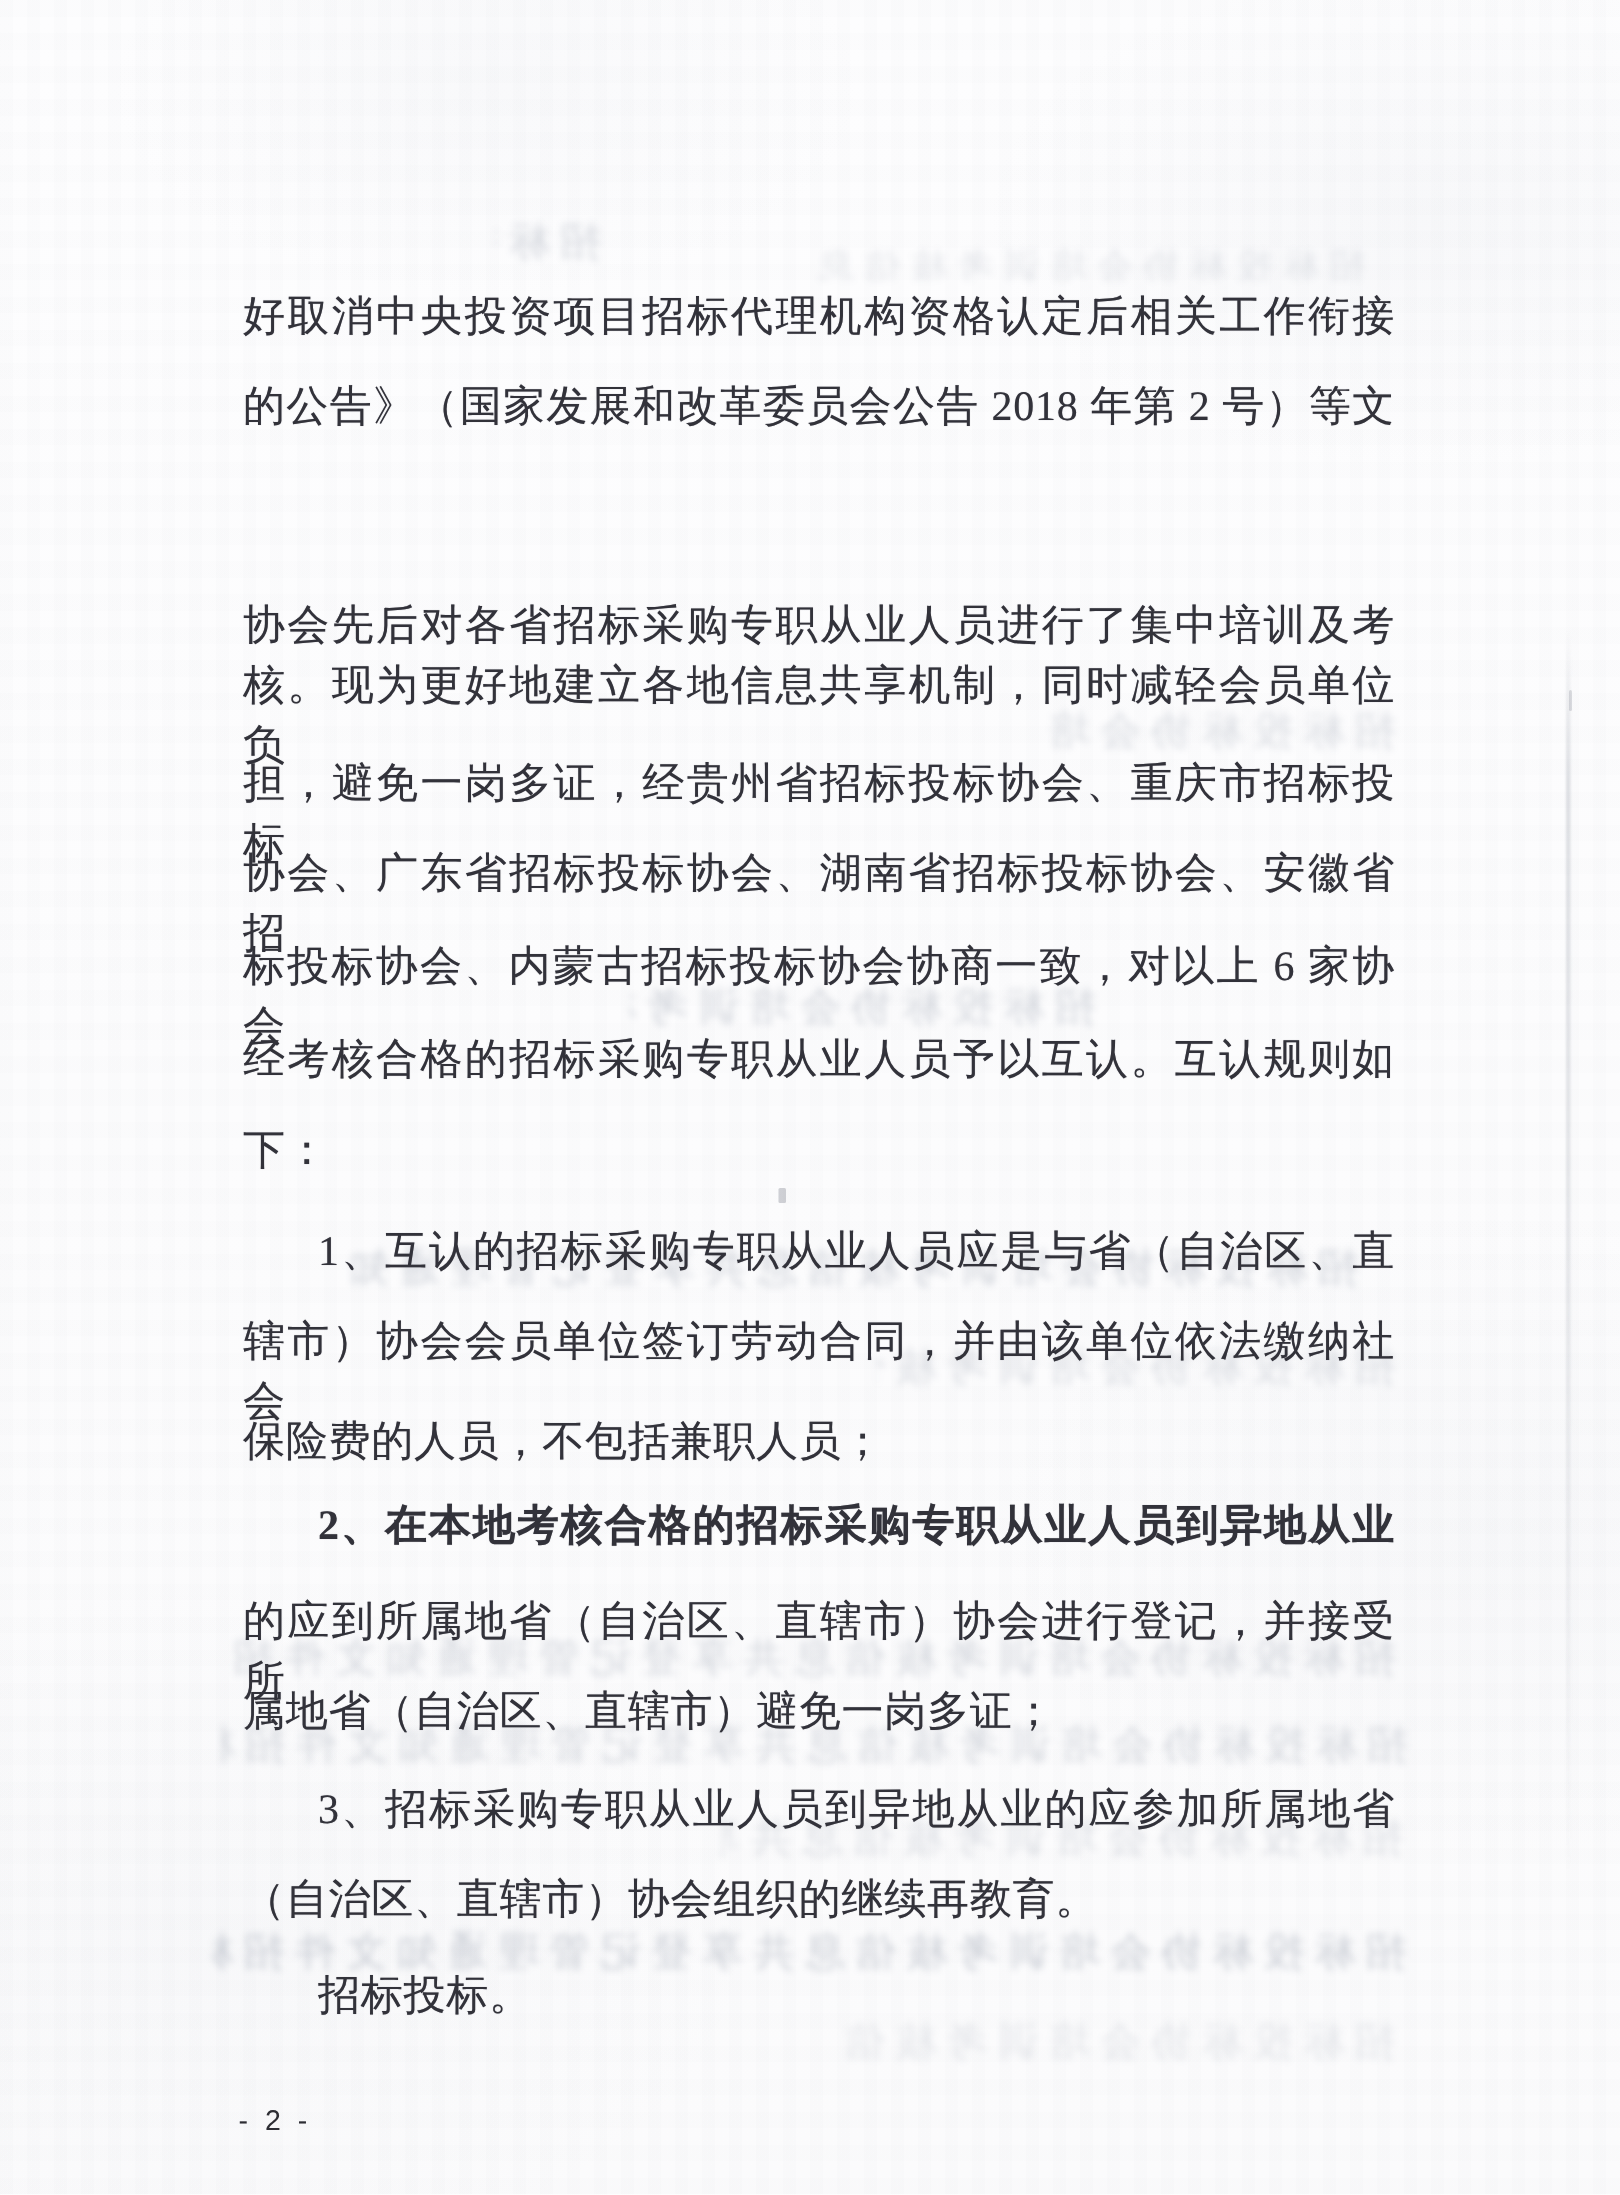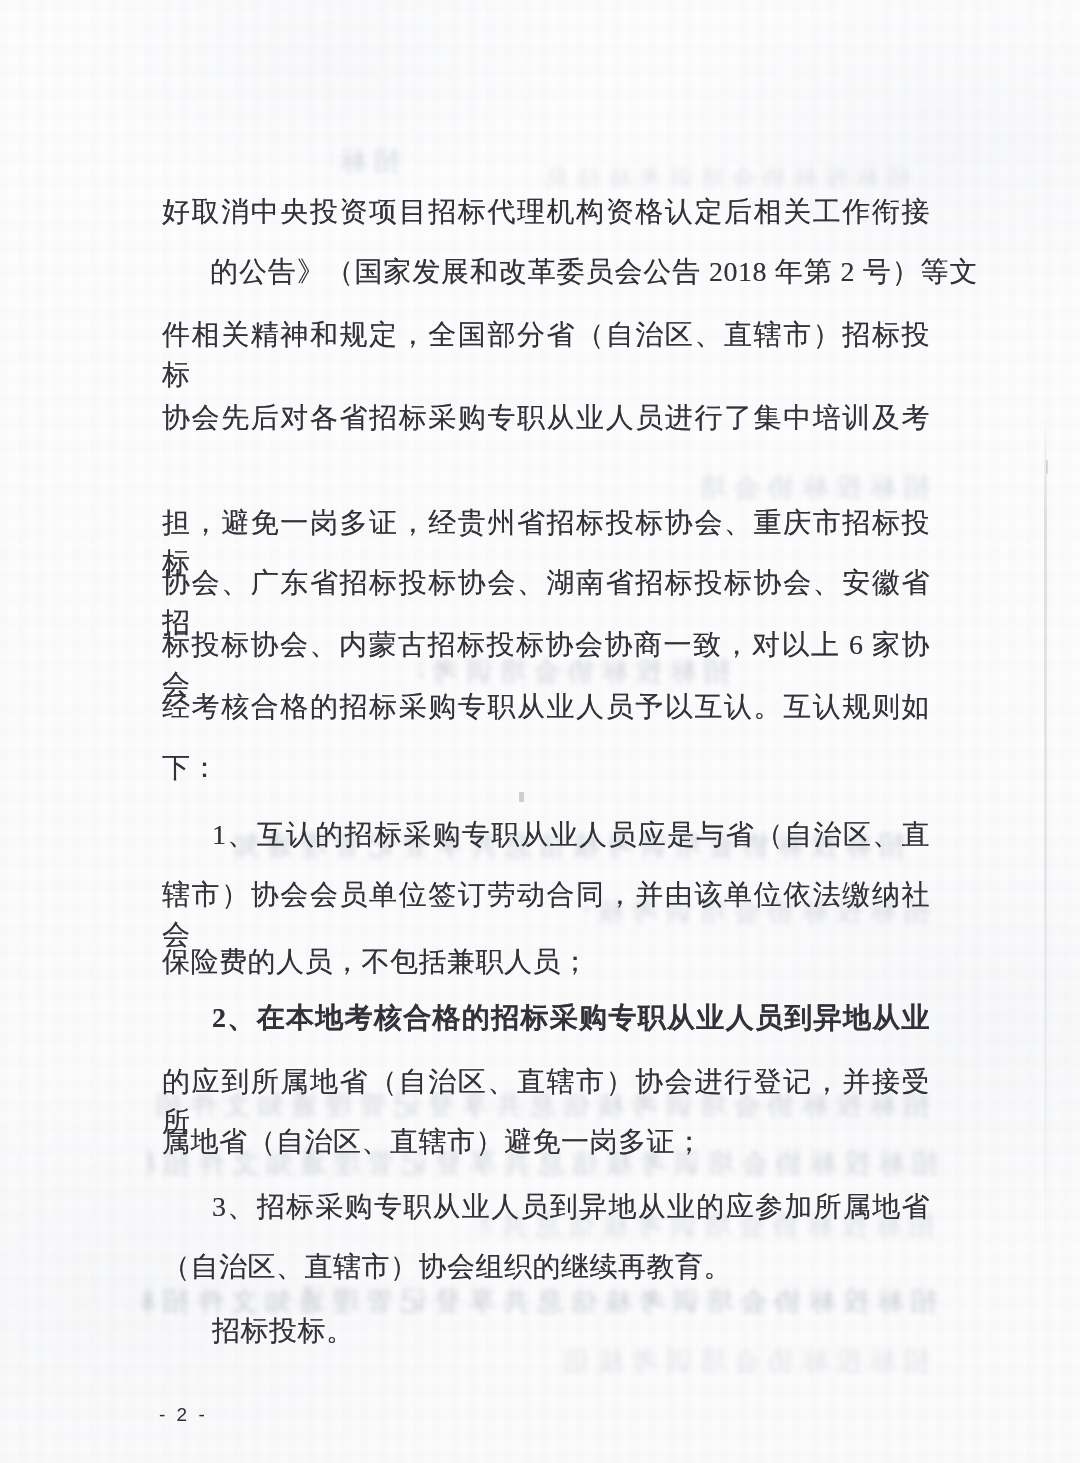--- a/index.html
+++ b/index.html
@@ -70,23 +70,23 @@
   <div class="ghost" style="left:142px;top:1286px;width:795px;height:32px;opacity:.38;"><span>招标投标协会培训考核信息共享登记管理通知文件招标投标协会培训考核信息共享登记管理通知文件</span></div>
   <div class="ghost" style="left:560px;top:1346px;width:370px;height:28px;opacity:.18;"><span>招标投标协会培训考核信息共享登记管理通知文件招标投标协会培训考核信息共享登记管理通知文件</span></div>
 
   <div class="crease"></div>
 
   <div class="speck" style="left:519px;top:792px;width:5px;height:10px;opacity:.5;"></div>
   <div class="speck" style="left:1046px;top:460px;width:2px;height:14px;opacity:.35;"></div>
 
   <div class="textblock">
     <div class="line j" style="top:192px;">好取消中央投资项目招标代理机构资格认定后相关工作衔接</div>
-    <div class="line j" style="top:252px;margin-left:48px;">的公告》（国家发展和改革委员会公告 2018 年第 2 号）等文</div>
-    <div class="line j" style="top:315px;">件相关精神和规定，全国部分省（自治区、直辖市）招标投标</div>
+    <div class="line j" style="top:252px;">的公告》（国家发展和改革委员会公告 2018 年第 2 号）等文</div>
     <div class="line j" style="top:375px;margin-top:23px;">协会先后对各省招标采购专职从业人员进行了集中培训及考</div>
+    <div class="line j" style="top:438px;">核。现为更好地建立各地信息共享机制，同时减轻会员单位负</div>
     <div class="line j" style="top:503px;">担，避免一岗多证，经贵州省招标投标协会、重庆市招标投标</div>
     <div class="line j" style="top:563px;">协会、广东省招标投标协会、湖南省招标投标协会、安徽省招</div>
     <div class="line j" style="top:625px;">标投标协会、内蒙古招标投标协会协商一致，对以上 6 家协会</div>
     <div class="line j" style="top:687px;">经考核合格的招标采购专职从业人员予以互认。互认规则如</div>
     <div class="line" style="top:748px;">下：</div>
     <div class="line j ind" style="top:815px;">1、互认的招标采购专职从业人员应是与省（自治区、直</div>
     <div class="line j" style="top:875px;">辖市）协会会员单位签订劳动合同，并由该单位依法缴纳社会</div>
     <div class="line" style="top:942px;">保险费的人员，不包括兼职人员；</div>
     <div class="line j ind" style="top:998px;font-weight:bold;">2、在本地考核合格的招标采购专职从业人员到异地从业</div>
     <div class="line j" style="top:1062px;">的应到所属地省（自治区、直辖市）协会进行登记，并接受所</div>

